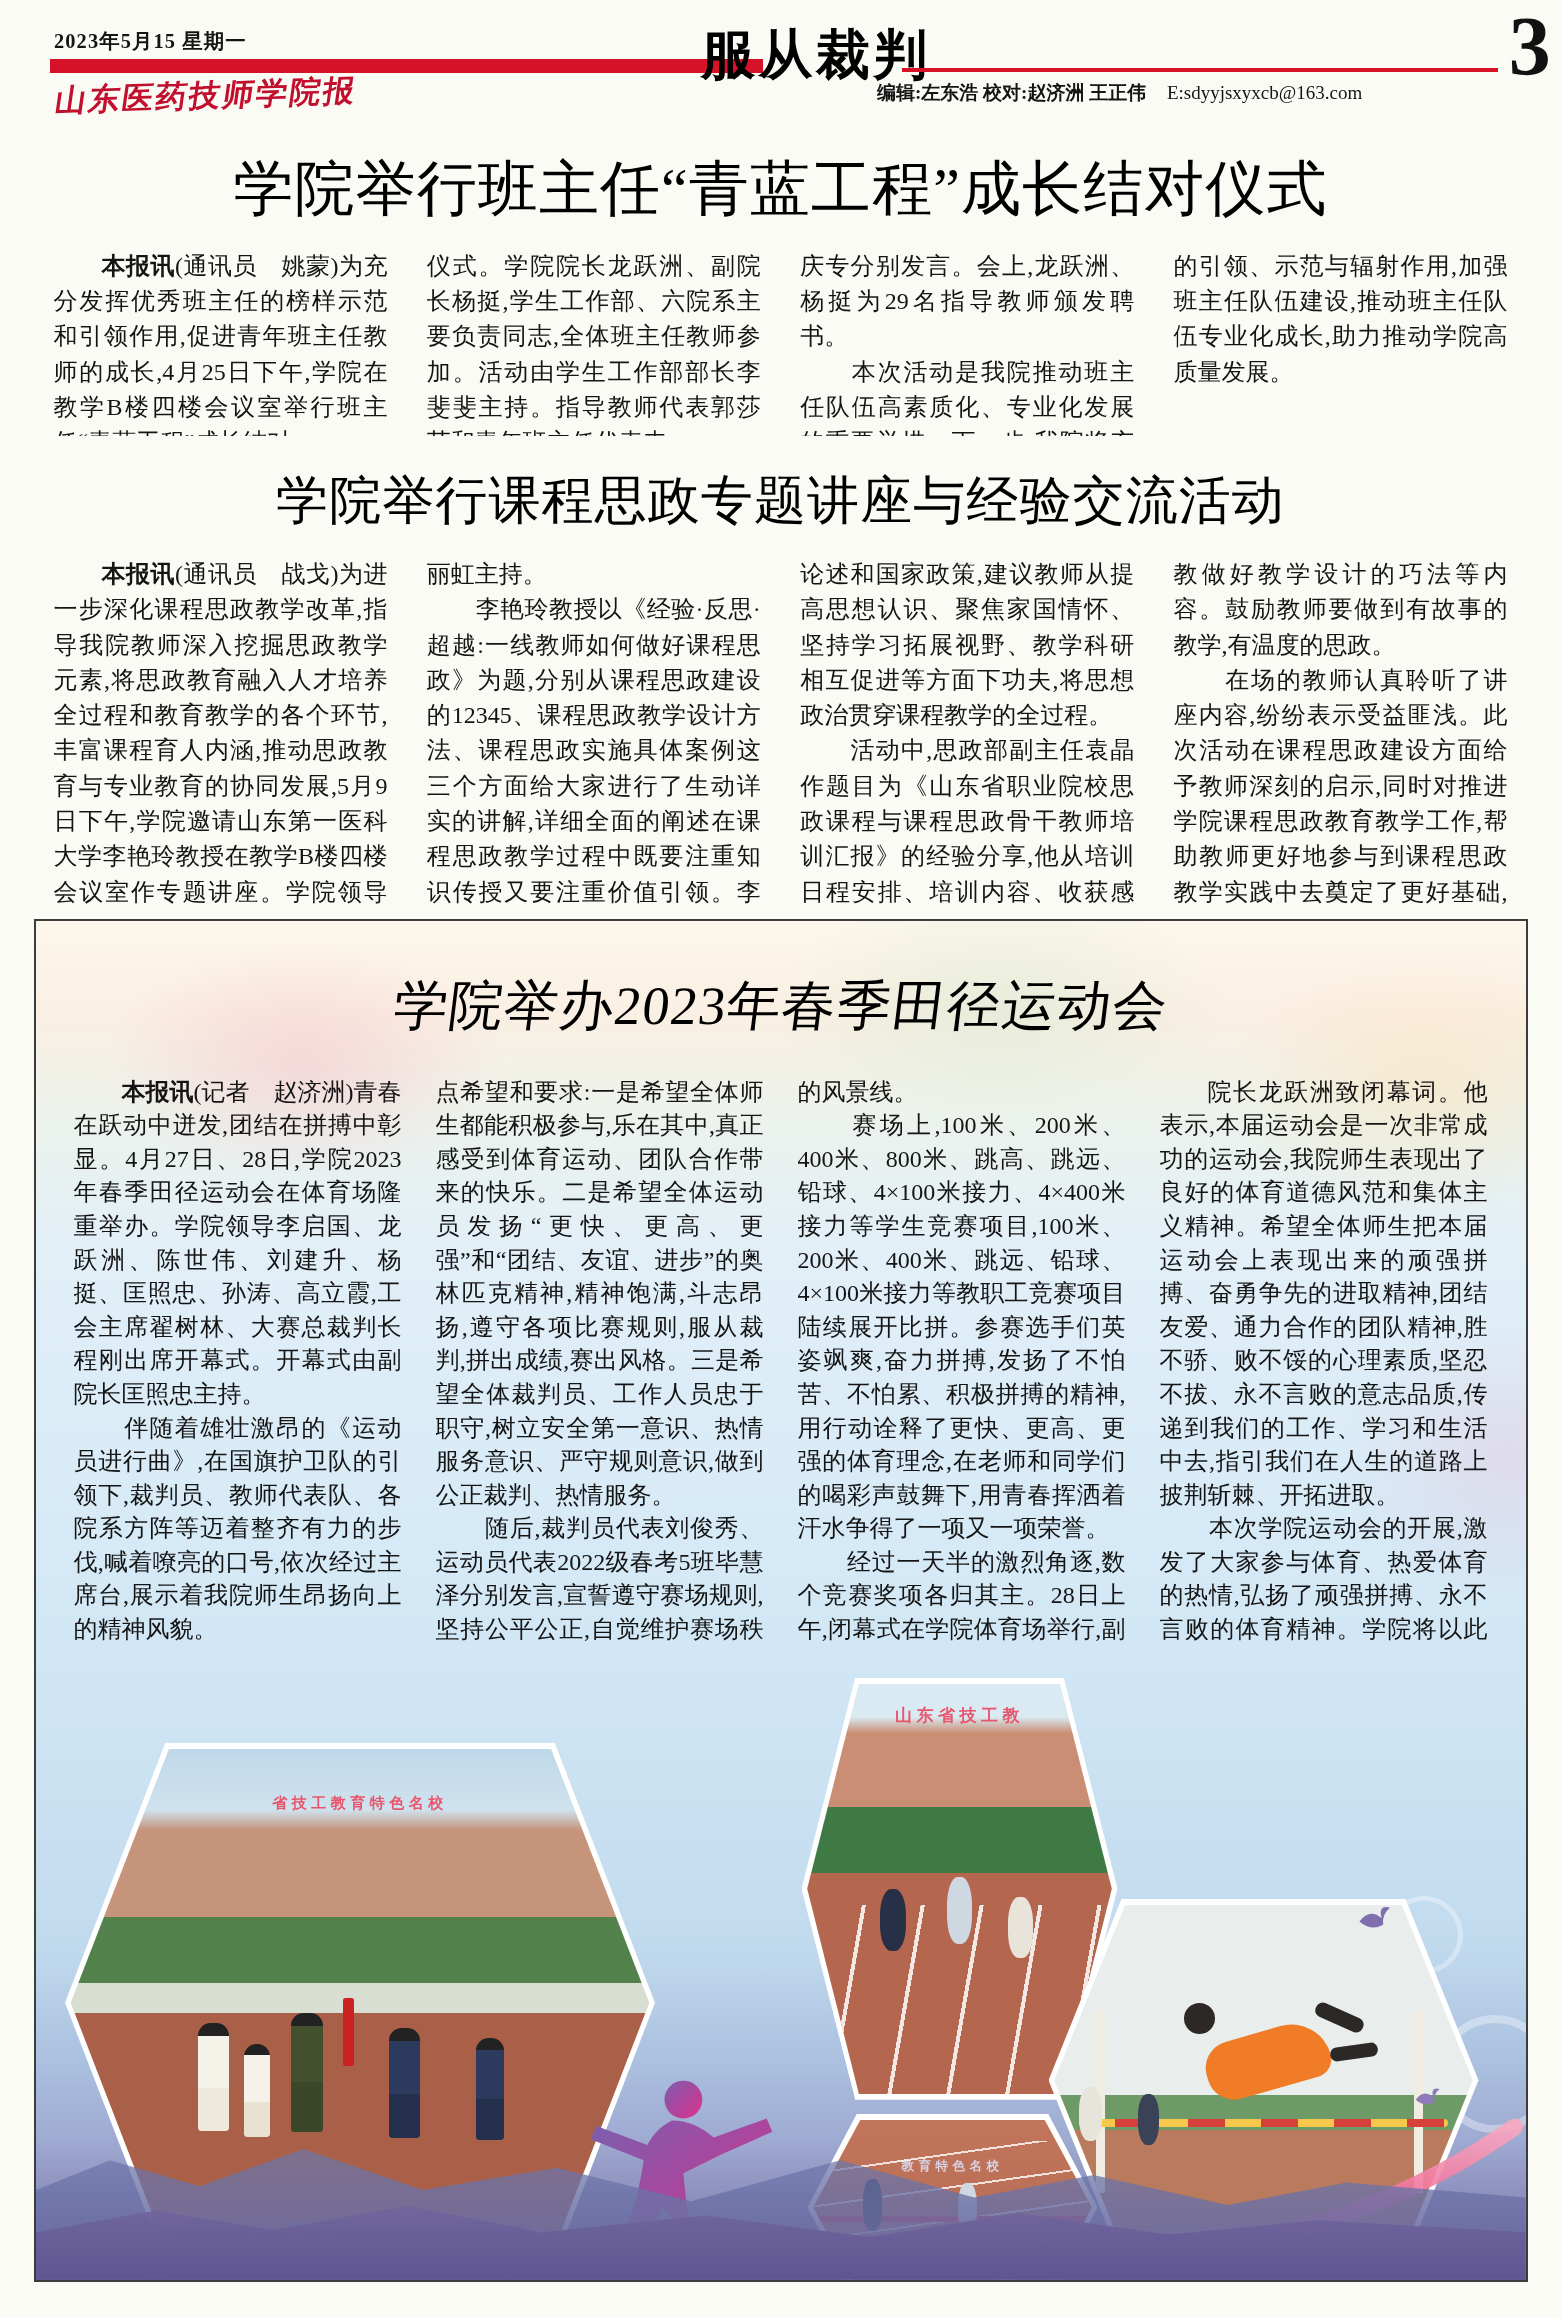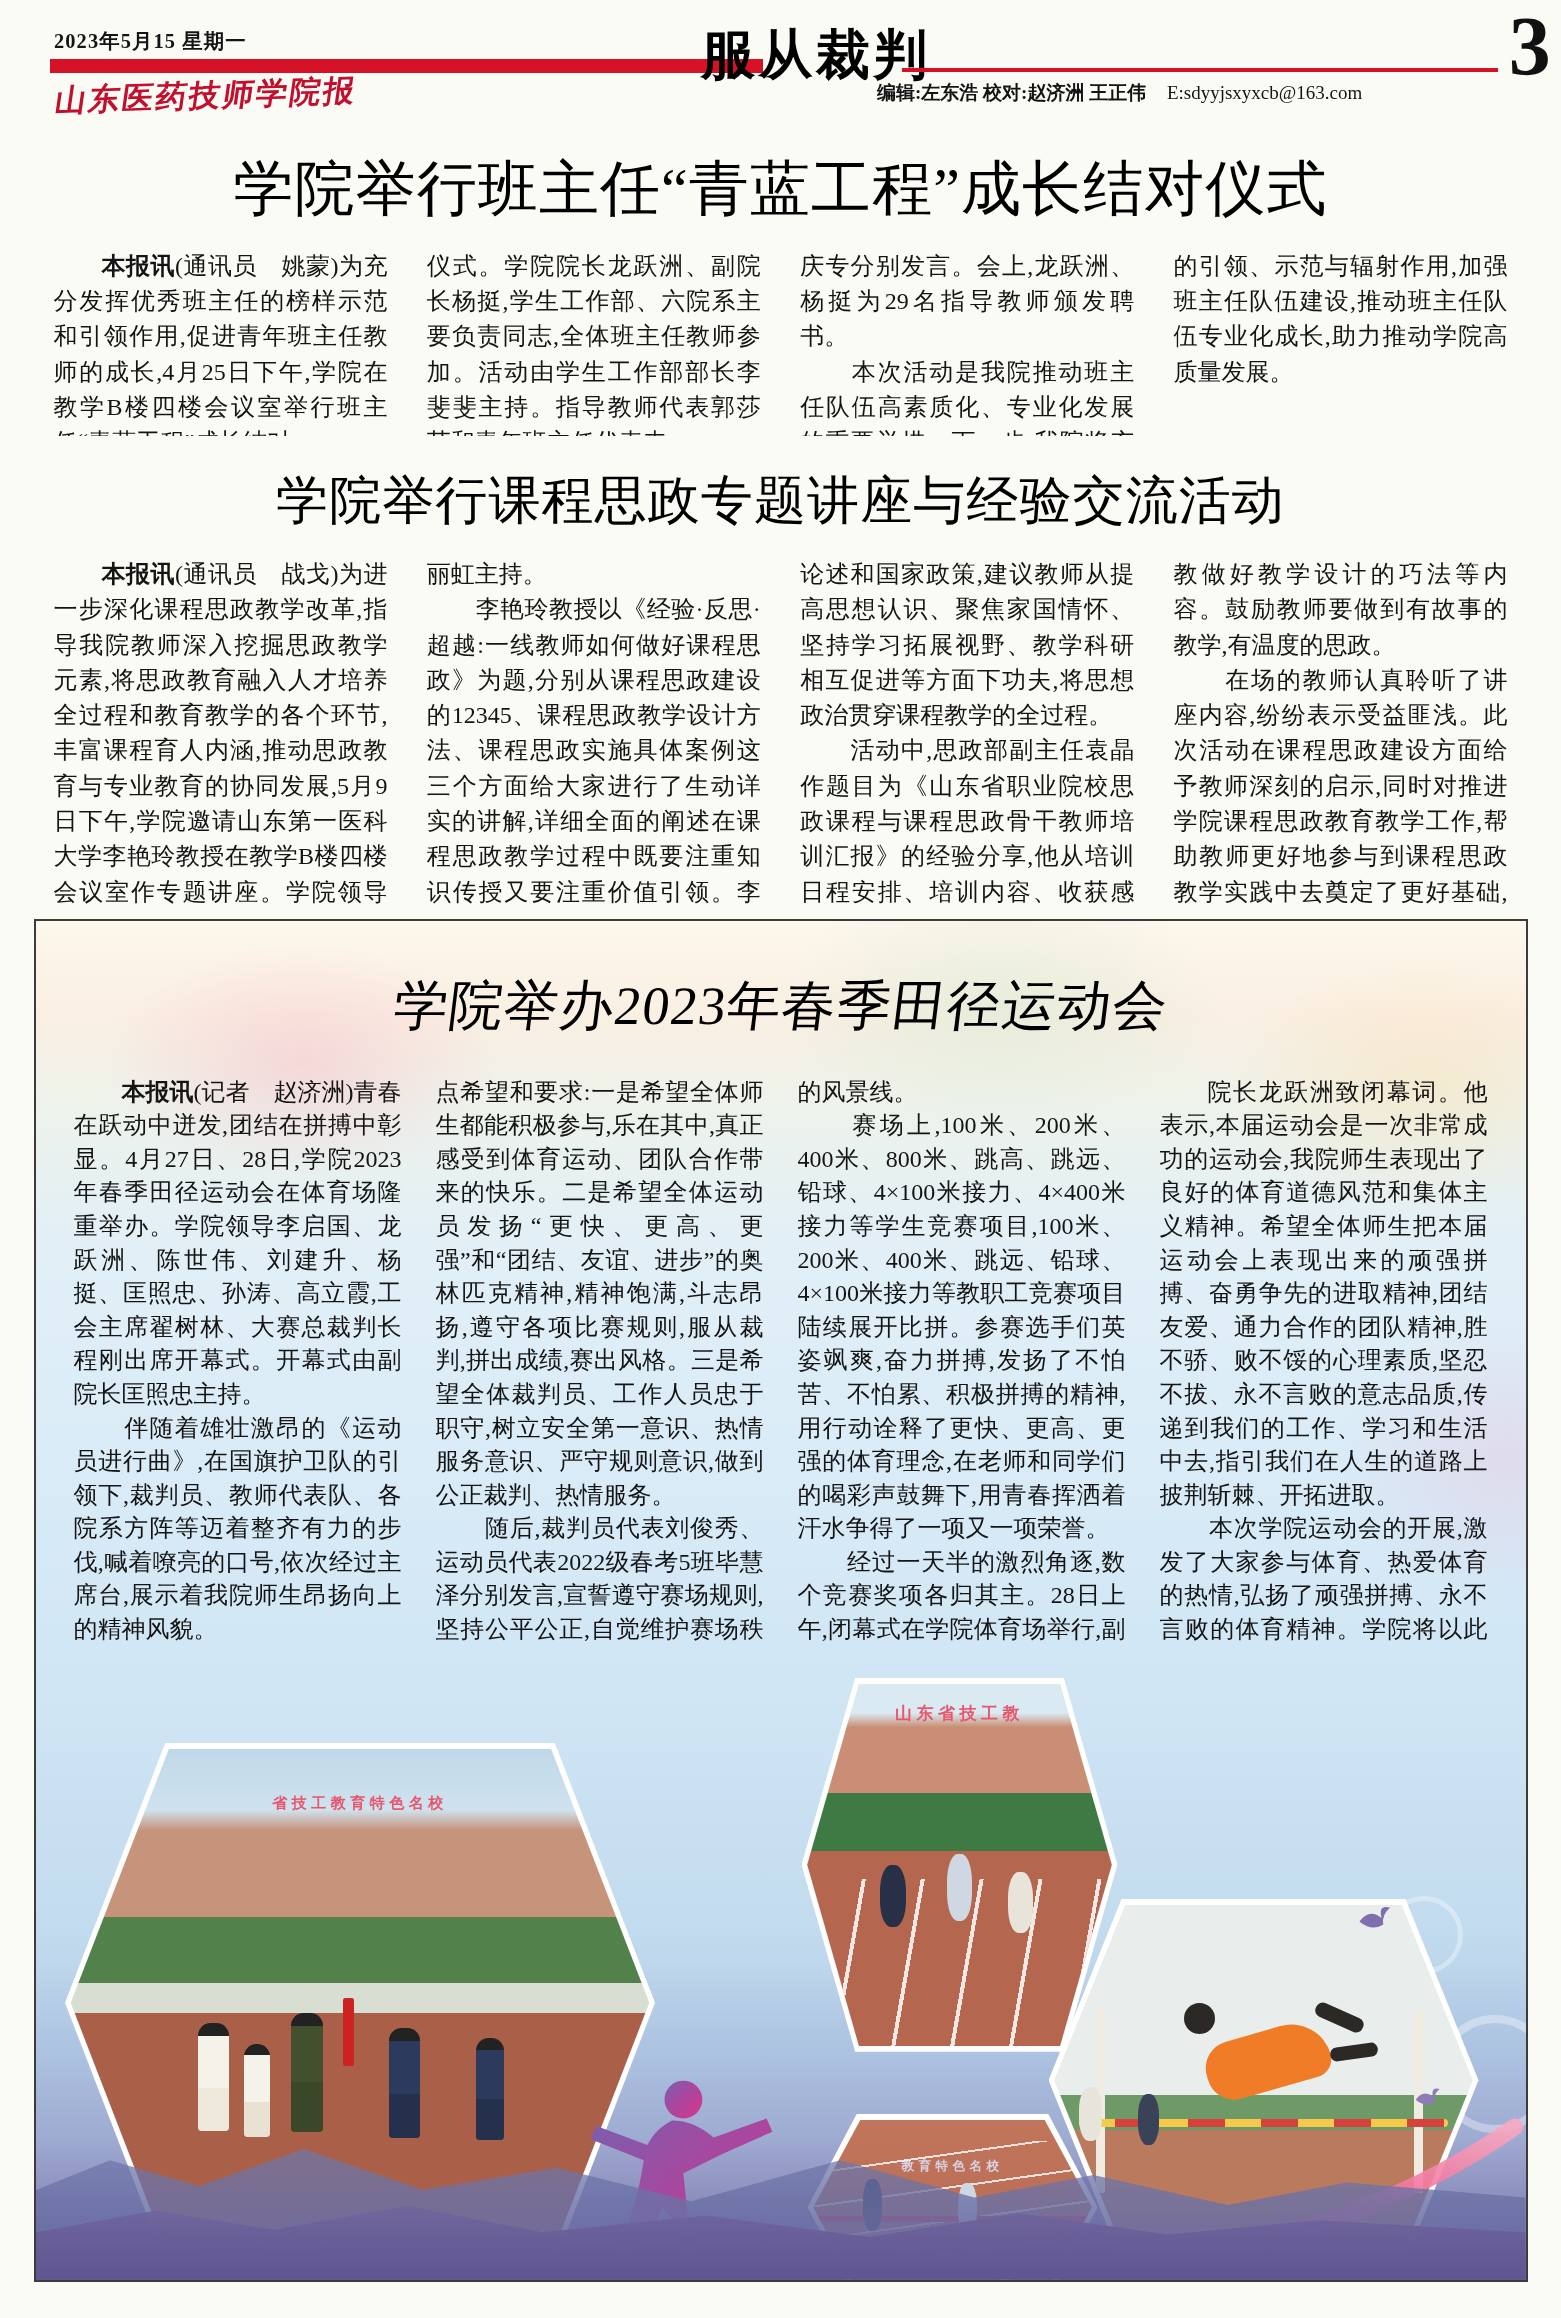--- a/index.html
+++ b/index.html
@@ -44,21 +44,21 @@
   
   .collage{position:absolute;left:0;top:731px;width:1490px;height:628px;}
   .haze{position:absolute;left:0;bottom:0;width:100%;height:317px;background:linear-gradient(180deg,rgba(180,200,230,0) 0%,rgba(150,160,205,.45) 55%,rgba(116,106,160,.75) 100%);}
   .mtn{position:absolute;left:0;bottom:0;width:100%;}
   .mtn1{height:187px;background:linear-gradient(180deg,rgba(110,130,180,.55),#6a6aa0);clip-path:polygon(0 52%,5% 36%,11% 50%,18% 30%,26% 52%,35% 40%,44% 58%,54% 36%,63% 56%,71% 44%,80% 60%,88% 48%,100% 56%,100% 100%,0 100%);}
   .mtn2{height:119px;background:linear-gradient(180deg,rgba(125,111,166,.85),#5f5691);clip-path:polygon(0 60%,8% 42%,16% 58%,25% 38%,34% 60%,45% 46%,56% 64%,66% 44%,76% 62%,86% 50%,100% 60%,100% 100%,0 100%);}
 
   .hex{position:absolute;clip-path:polygon(17% 0,83% 0,100% 50%,83% 100%,17% 100%,0 50%);background:#fff;padding:5.7px;box-sizing:border-box;}
   .ph{position:relative;width:100%;height:100%;clip-path:polygon(17% 0,83% 0,100% 50%,83% 100%,17% 100%,0 50%);overflow:hidden;}
   .hex-main{left:29.5px;top:91px;width:590px;height:520px;}
-  .hex-sprint{left:766px;top:26px;width:316px;height:374px;}
+  .hex-sprint{left:766px;top:26px;width:316px;height:422px;}
   .hex-jump{left:1013px;top:247px;width:430px;height:363px;}
   .hex-finish{left:772px;top:462px;width:290px;height:187px;}
 
   .ph-flag{background:linear-gradient(180deg,#bfd8e9 0%,#cfe2ee 12%,#c6937b 16%,#c6937b 33%,#53814c 33%,#53814c 46%,#d9ded3 46%,#d9ded3 52%,#aa5f49 52%,#aa5f49 100%);}
   .ph-sprint{background:linear-gradient(180deg,#d9eaf3 0%,#d9eaf3 8%,#c98e74 12%,#c98e74 30%,#3f7a44 30%,#3f7a44 46%,#b4664e 46%,#b4664e 100%);}
   .ph-jump{background:linear-gradient(180deg,#e9edec 0%,#e9edec 54%,#6d9a66 54%,#6d9a66 64%,#b97a5e 64%,#b97a5e 100%);}
   .ph-finish{background:linear-gradient(180deg,#c1765c 0%,#b4664e 100%);}
   .lanes{position:absolute;left:0;bottom:0;width:100%;height:46%;background:repeating-linear-gradient(100deg,rgba(255,255,255,0) 0 54px,rgba(255,255,255,.85) 54px 58px);}
   .lanes-h{position:absolute;left:0;bottom:0;width:100%;height:88%;background:repeating-linear-gradient(172deg,rgba(255,255,255,0) 0 31px,rgba(255,255,255,.8) 31px 33px);}
   .photo-sign{position:absolute;width:100%;text-align:center;font-family:"Liberation Sans",sans-serif;font-weight:bold;color:#e8566e;letter-spacing:4.5px;}

